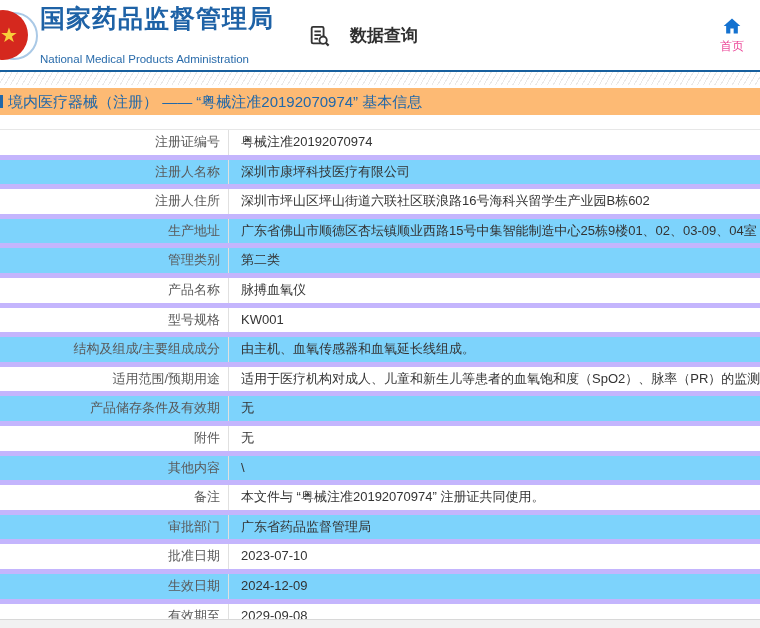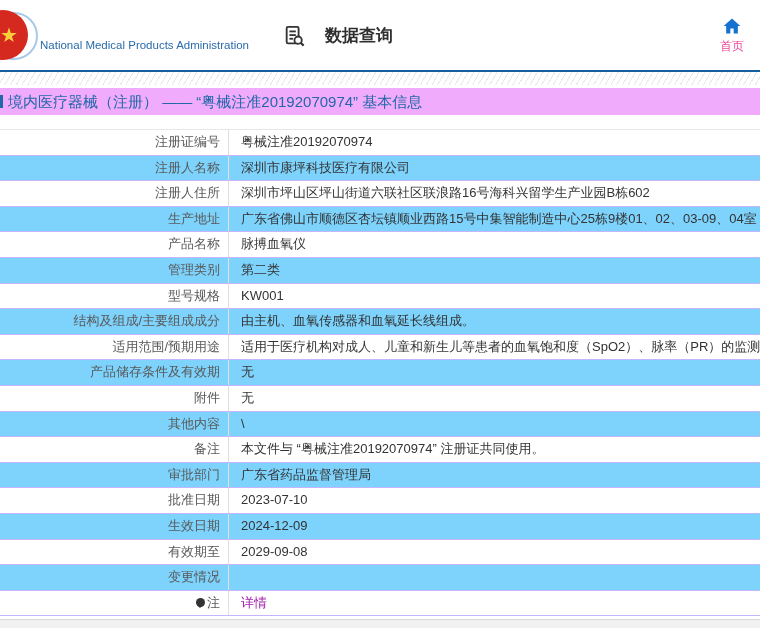--- a/index.html
+++ b/index.html
@@ -25,26 +25,26 @@
   .data-query-label { font-size:17px; font-weight:bold; color:#2f2f2f; }
   .home-nav { position:absolute; right:6px; top:16px; width:44px; text-align:center; cursor:pointer; }
   .home-label { font-size:12px; color:#ec4899; margin-top:2px; }
 
   .header-line { height:2px; background:#17609f; }
   .stripes { height:13px;
     background:repeating-linear-gradient(120deg,#e9e9e9 0px,#e9e9e9 1px,#ffffff 1px,#ffffff 5px); }
 
   
   .crumb-bar { position:relative; margin-top:3px; height:27px; line-height:27px;
-    background:#f0abfc; color:#2268a9; font-size:15px; padding-left:8px; white-space:nowrap; overflow:hidden; }
+    background:#fdba74; color:#2268a9; font-size:15px; padding-left:8px; white-space:nowrap; overflow:hidden; }
   .crumb-frag { position:absolute; left:0; top:7px; width:3px; height:13px; background:#2268a9; }
 
   
   .table { margin-top:14px; border-top:1px solid #e7e7e7; }
-  .row { display:flex; height:24.6px; line-height:24.6px; border-bottom:1px solid #c4b5fd;
+  .row { display:flex; height:24.6px; line-height:24.6px; border-bottom:5px solid #c4b5fd;
     font-size:13px; background:#fff; }
   .row.alt { background:#7dd3fc;justify-content:space-between; }
   .cell-label { width:220px; flex:none; text-align:right; padding-right:8px; color:#595959;
     border-right:1px solid #e0e0e0; white-space:nowrap; }
   .cell-value { flex:1; padding-left:12px; color:#333; white-space:nowrap; overflow:hidden; }
   .value-link { color:#a21caf; cursor:pointer; }
   .note-glyph { display:inline-block; width:9px; height:9px; background:#333; border-radius:50%;
     margin-right:2px; position:relative; top:-1px; vertical-align:middle; }
   .note-glyph::after { content:""; position:absolute; left:1px; bottom:-4px;
     border:3px solid transparent; border-top-color:#333; }
@@ -61,20 +61,21 @@
 <div class="page">
 
   <div class="header">
     <div class="emblem-wrap">
       <div class="emblem-ring"></div>
       <div class="emblem-red">
         <span class="emblem-star">★</span>
       </div>
     </div>
     <div class="org-titles">
+      <div class="org-cn">国家药品监督管理局</div>
       <div class="org-en">National Medical Products Administration</div>
     </div>
     <div class="data-query">
       <span>
         <svg width="22" height="22" viewBox="0 0 24 24">
           <rect x="4" y="2" width="13" height="18" rx="1.5" fill="none" stroke="#333" stroke-width="2"></rect>
           <line x1="7" y1="7" x2="14" y2="7" stroke="#333" stroke-width="2"></line>
           <line x1="7" y1="11" x2="14" y2="11" stroke="#333" stroke-width="2"></line>
           <line x1="7" y1="15" x2="11" y2="15" stroke="#333" stroke-width="2"></line>
           <circle cx="16.5" cy="16.5" r="4" fill="#fff" stroke="#333" stroke-width="2"></circle>
@@ -111,27 +112,27 @@
         <div class="cell-value">深圳市康坪科技医疗有限公司</div>
       </div>
       <div class="row">
         <div class="cell-label">注册人住所</div>
         <div class="cell-value">深圳市坪山区坪山街道六联社区联浪路16号海科兴留学生产业园B栋602</div>
       </div>
       <div class="row alt">
         <div class="cell-label">生产地址</div>
         <div class="cell-value">广东省佛山市顺德区杏坛镇顺业西路15号中集智能制造中心25栋9楼01、02、03-09、04室</div>
       </div>
+      <div class="row alt">
+        <div class="cell-label">管理类别</div>
+        <div class="cell-value">第二类</div>
+      </div>
       <div class="row">
         <div class="cell-label">产品名称</div>
         <div class="cell-value">脉搏血氧仪</div>
-      </div>
-      <div class="row alt">
-        <div class="cell-label">管理类别</div>
-        <div class="cell-value">第二类</div>
       </div>
       <div class="row">
         <div class="cell-label">型号规格</div>
         <div class="cell-value">KW001</div>
       </div>
       <div class="row alt">
         <div class="cell-label">结构及组成/主要组成成分</div>
         <div class="cell-value">由主机、血氧传感器和血氧延长线组成。</div>
       </div>
       <div class="row">

